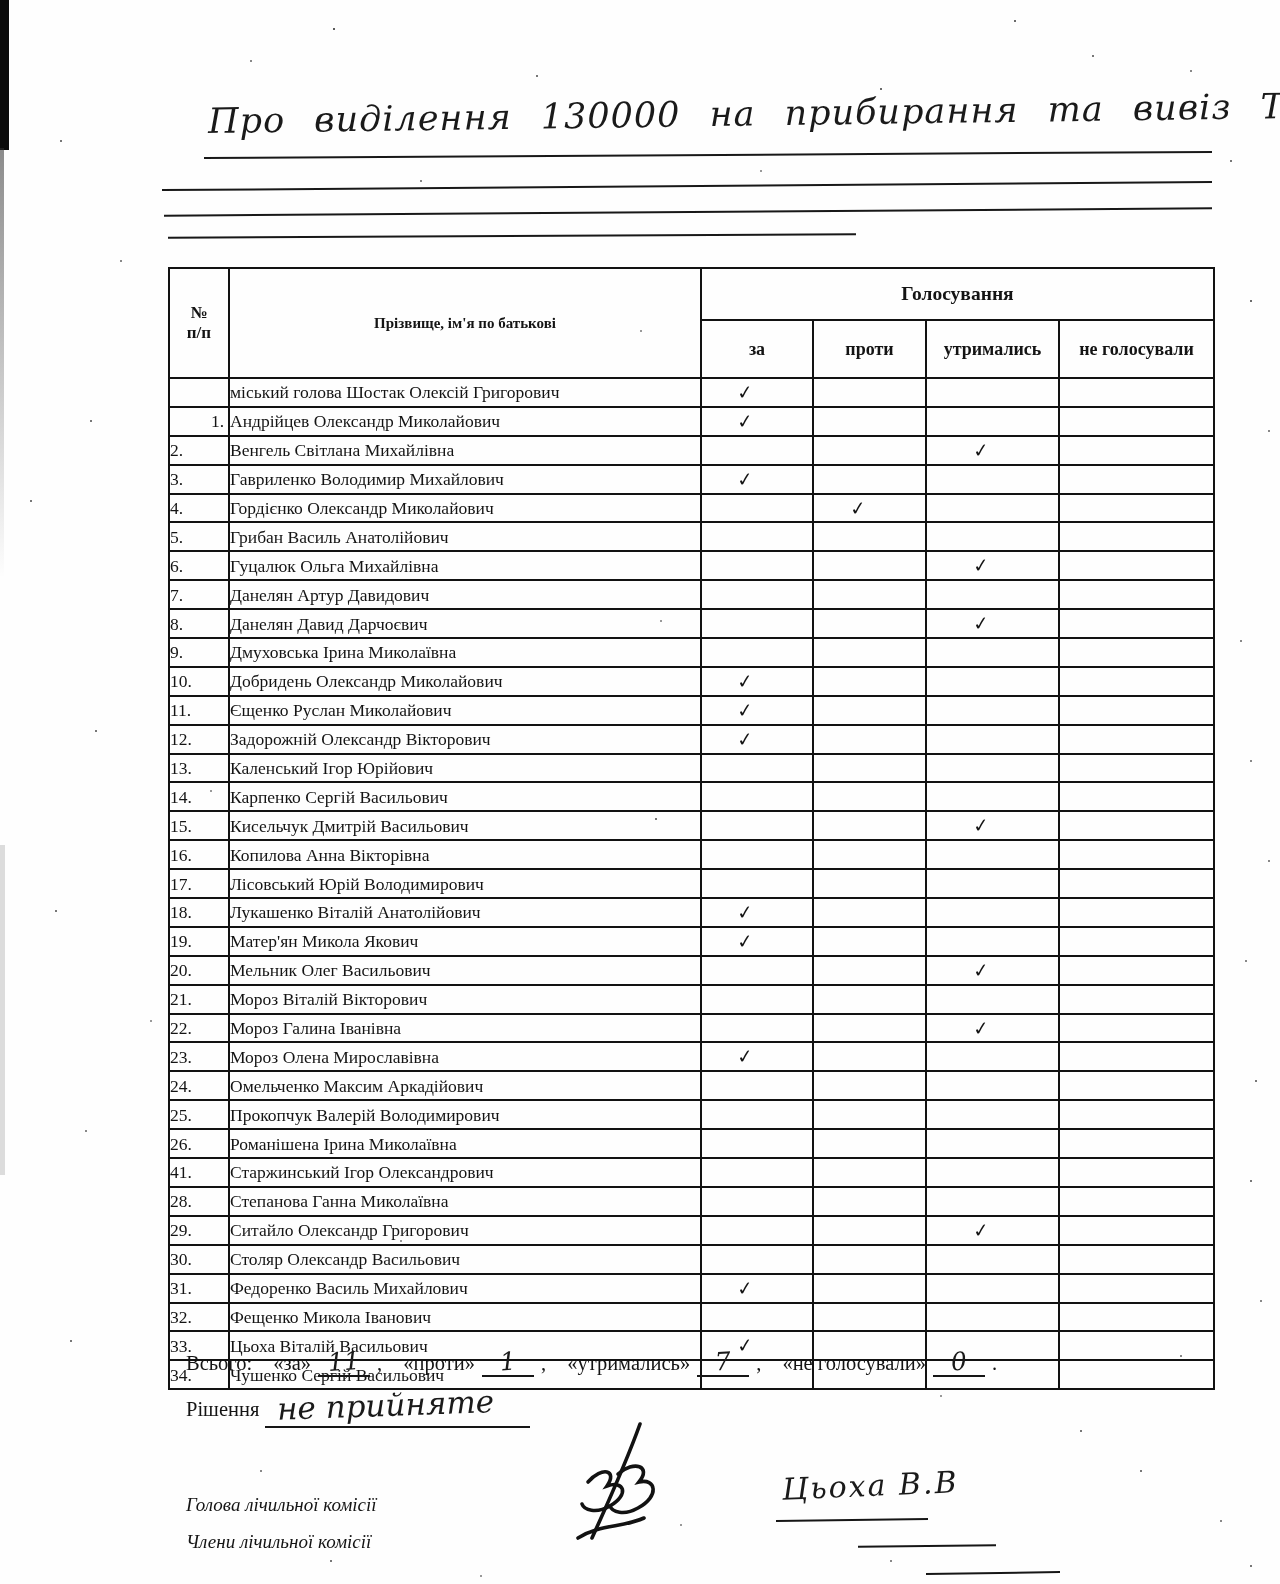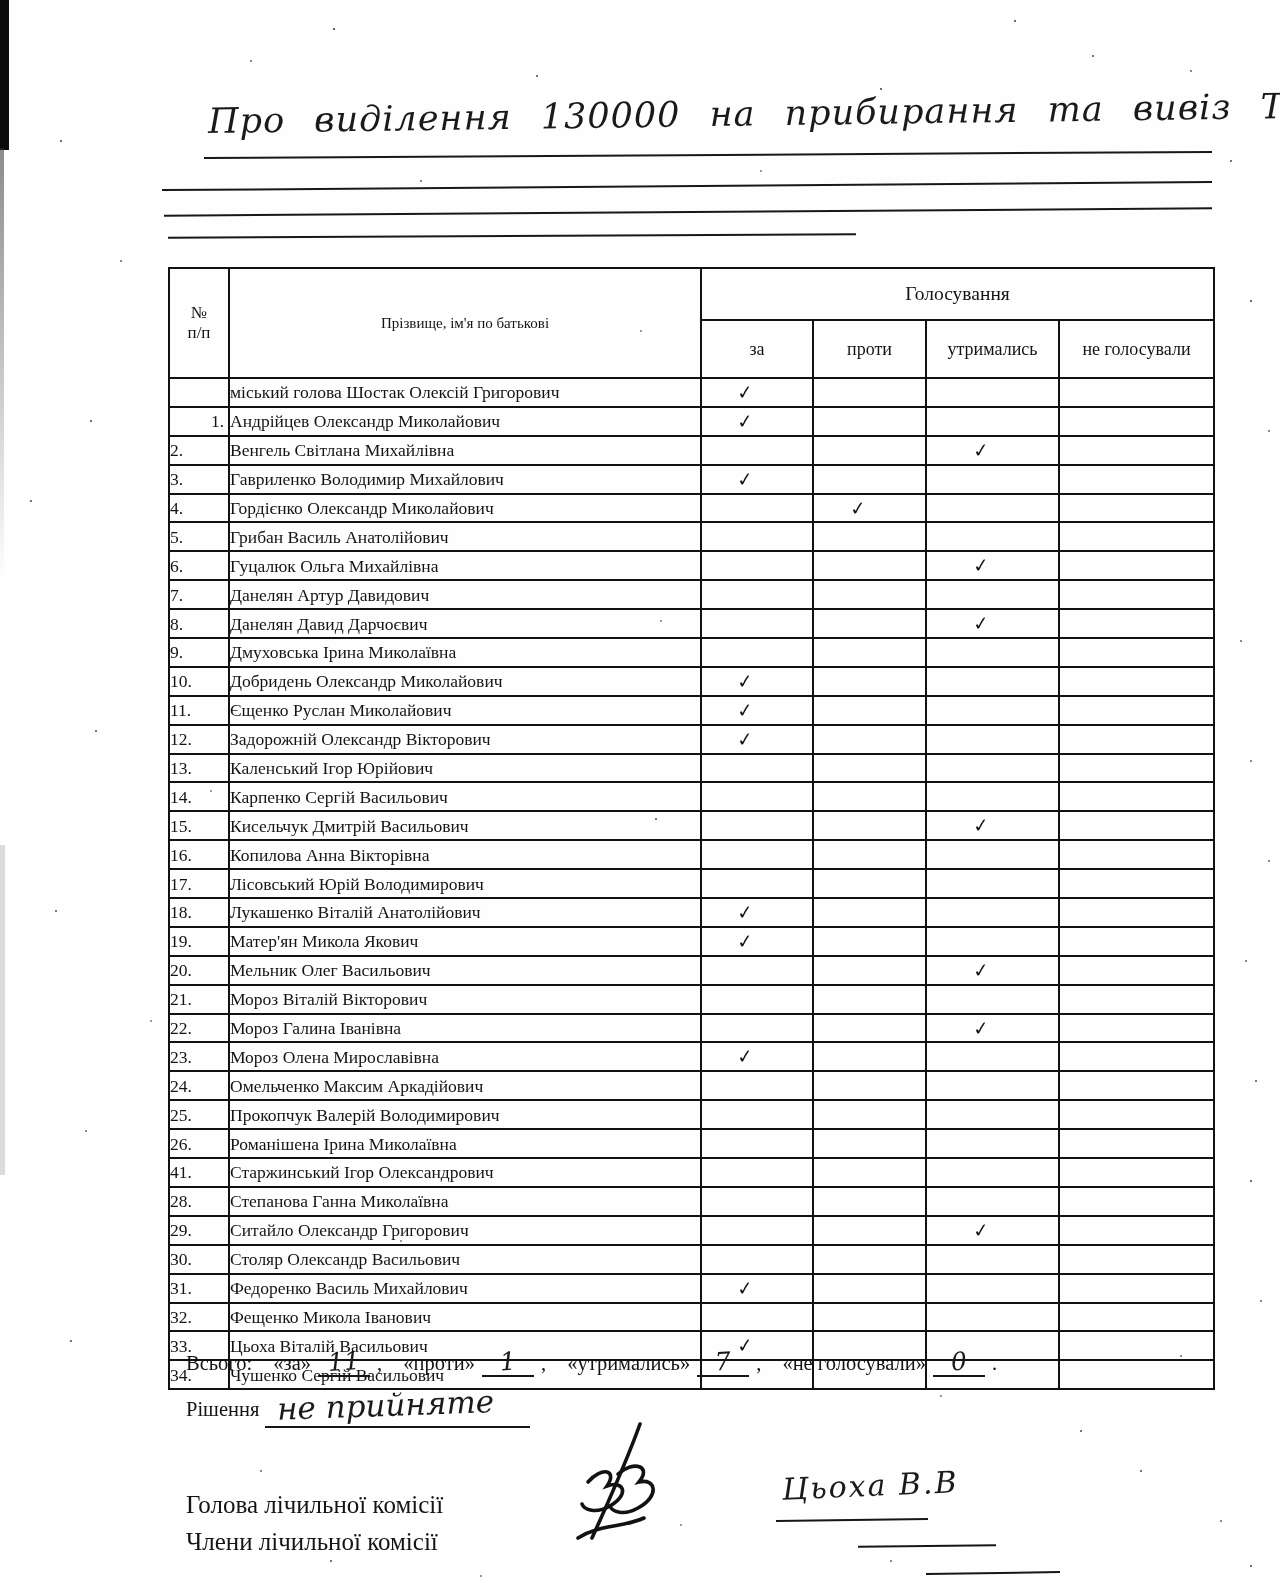--- a/index.html
+++ b/index.html
@@ -29,21 +29,21 @@
     letter-spacing:1px;word-spacing:17px;transform:rotate(-0.8deg);}
   .rule{position:absolute;height:2px;background:#181818;}
   #rule1{left:204px;top:154px;width:1008px;transform:rotate(-0.35deg);}
   #rule2{left:162px;top:185px;width:1050px;transform:rotate(-0.45deg);}
   #rule3{left:164px;top:211px;width:1048px;transform:rotate(-0.4deg);}
   #rule4{left:168px;top:235px;width:688px;transform:rotate(-0.3deg);}
   
   table.vote{position:absolute;left:168px;top:267px;width:1045px;border-collapse:collapse;
     table-layout:fixed;}
   table.vote th,table.vote td{border:2px solid #121212;padding:0;}
-  table.vote th{font-weight:normal;}
+  table.vote th{font-weight:bold;}
   .th-num{font-size:17px;line-height:20px;}
   .th-name{font-size:15px;}
   .th-group{font-size:19.5px;height:50px;}
   tr.opts th{font-size:18px;height:56px;line-height:20px;margin-top:31px;}
   table.vote td{height:26.9px;font-size:17.5px;line-height:18px;white-space:nowrap;overflow:hidden;}
   .td-num{text-align:left;padding-left:7px;font-size:17px;}
   .td-num.num-right{text-align:right;padding-right:4px;}
   .td-name{padding-left:9px;}
   .td-vote{text-align:center;}
   .check{display:inline-block;font-family:"DejaVu Sans",sans-serif;font-size:19px;font-weight:600;
@@ -53,21 +53,21 @@
   .sum-item{margin-left:16px;}
   .sum-val{display:inline-block;min-width:52px;text-align:center;border-bottom:2px solid #161616;
     margin:0 7px;line-height:24px;}
   .sum-val .hw{font-size:25px;display:inline-block;transform:rotate(-4deg);}
   
   .decision{position:absolute;left:186px;top:1390px;font-size:20.5px;white-space:nowrap;}
   .dec-val{display:inline-block;border-bottom:2px solid #161616;margin-left:6px;
     padding:0 36px 2px 12px;line-height:30px;}
   .dec-val .hw{font-size:31px;display:inline-block;transform:rotate(-2deg);}
   
-  .sig-labels{position:absolute;left:186px;top:1486px;font-size:25px;line-height:37px;}
+  .sig-labels{position:absolute;left:186px;top:1486px;font-size:19px;line-height:37px;font-style:italic;}
   .sig-scribble{position:absolute;left:560px;top:1420px;}
   .sig-name{position:absolute;left:782px;top:1468px;font-size:30px;white-space:nowrap;
     transform:rotate(-2.5deg);letter-spacing:2px;}
   .sig-line{position:absolute;height:2px;background:#161616;}
   #sigline1{left:776px;top:1519px;width:152px;transform:rotate(-0.8deg);}
   #sigline2{left:858px;top:1545px;width:138px;transform:rotate(-0.6deg);}
   #sigline3{left:926px;top:1572px;width:134px;transform:rotate(-0.8deg);}
 </style>
 </head>
 <body>

